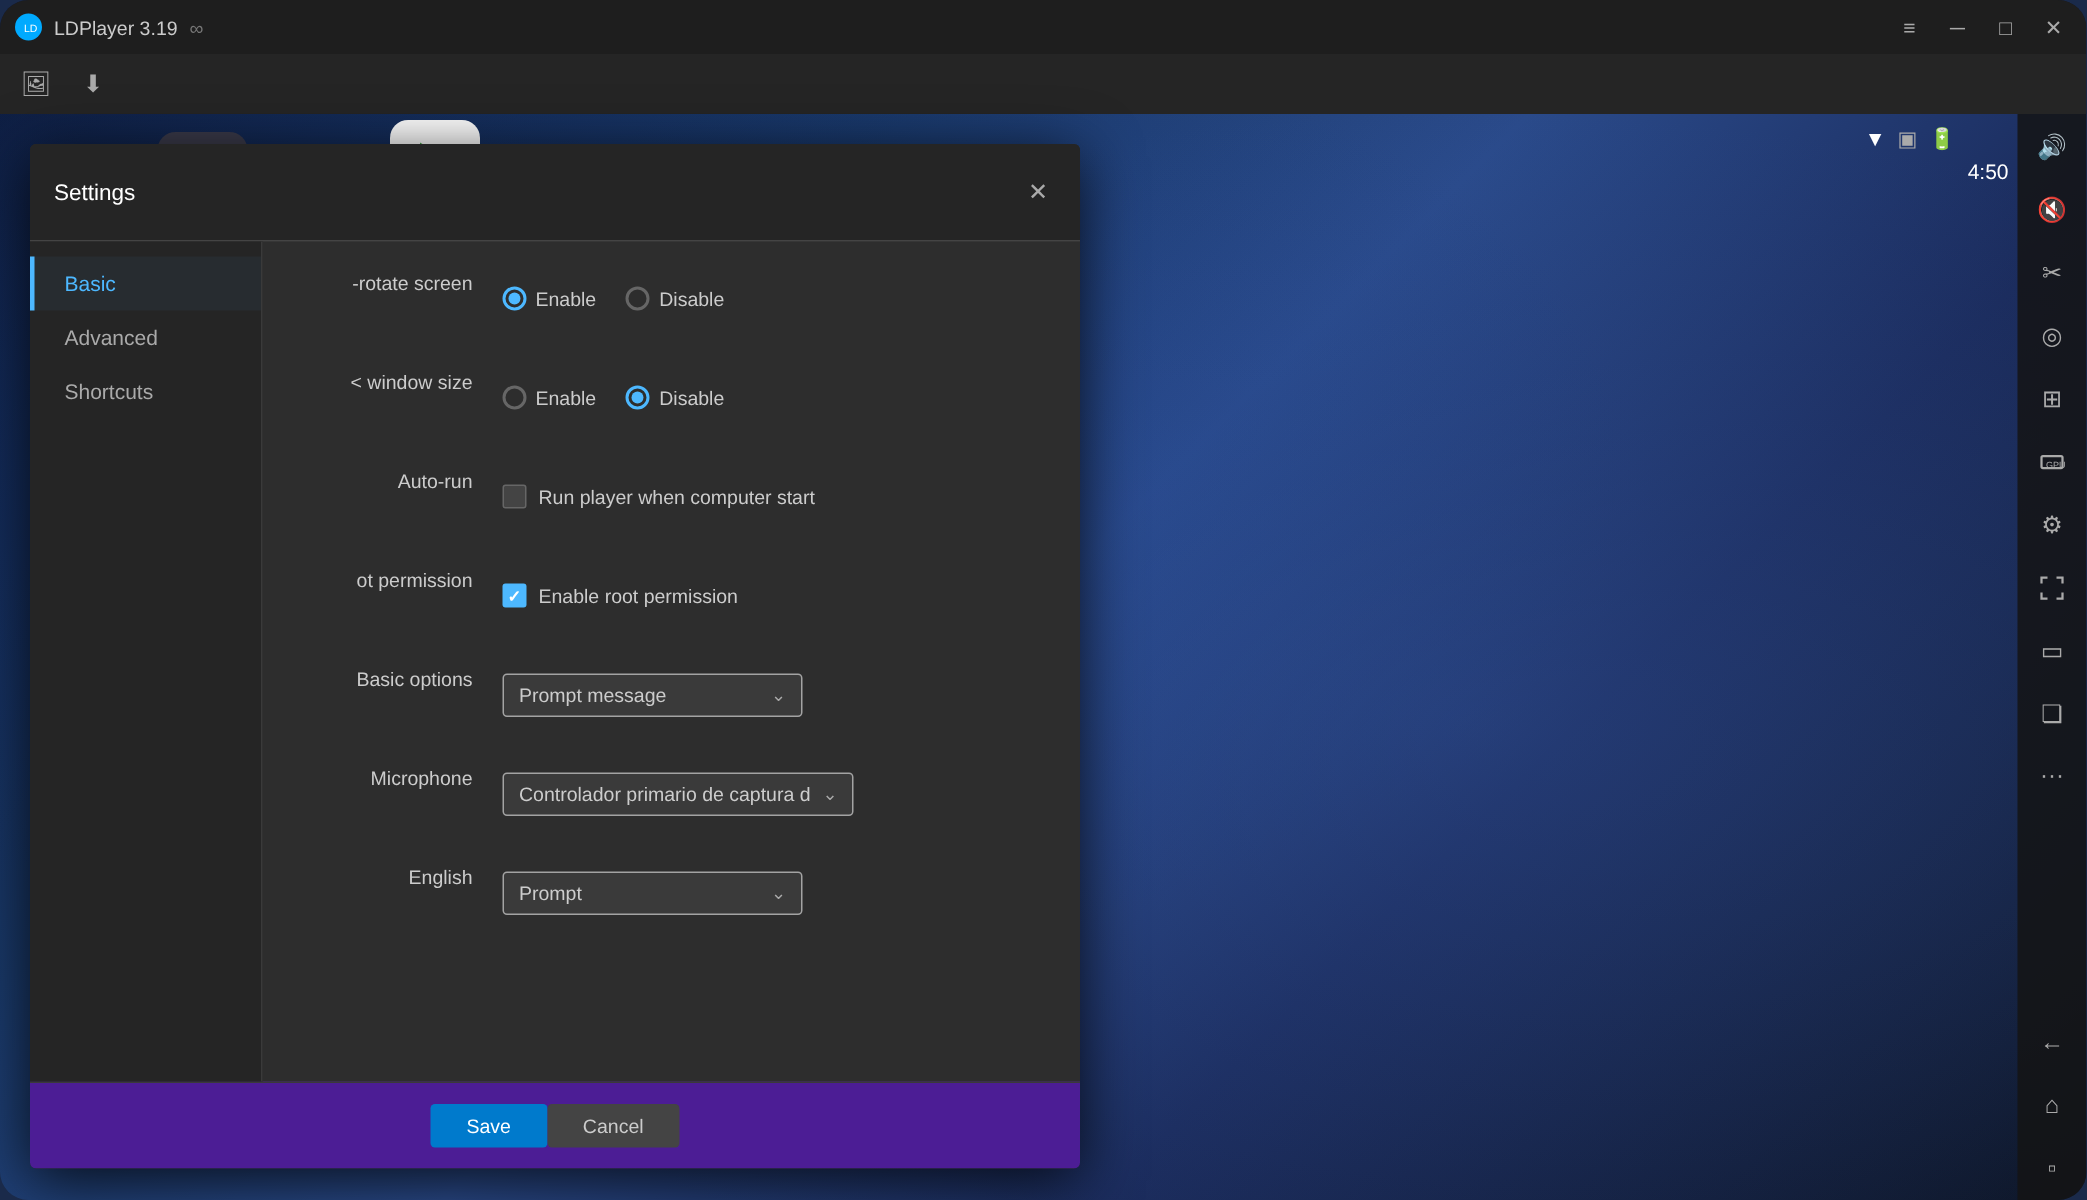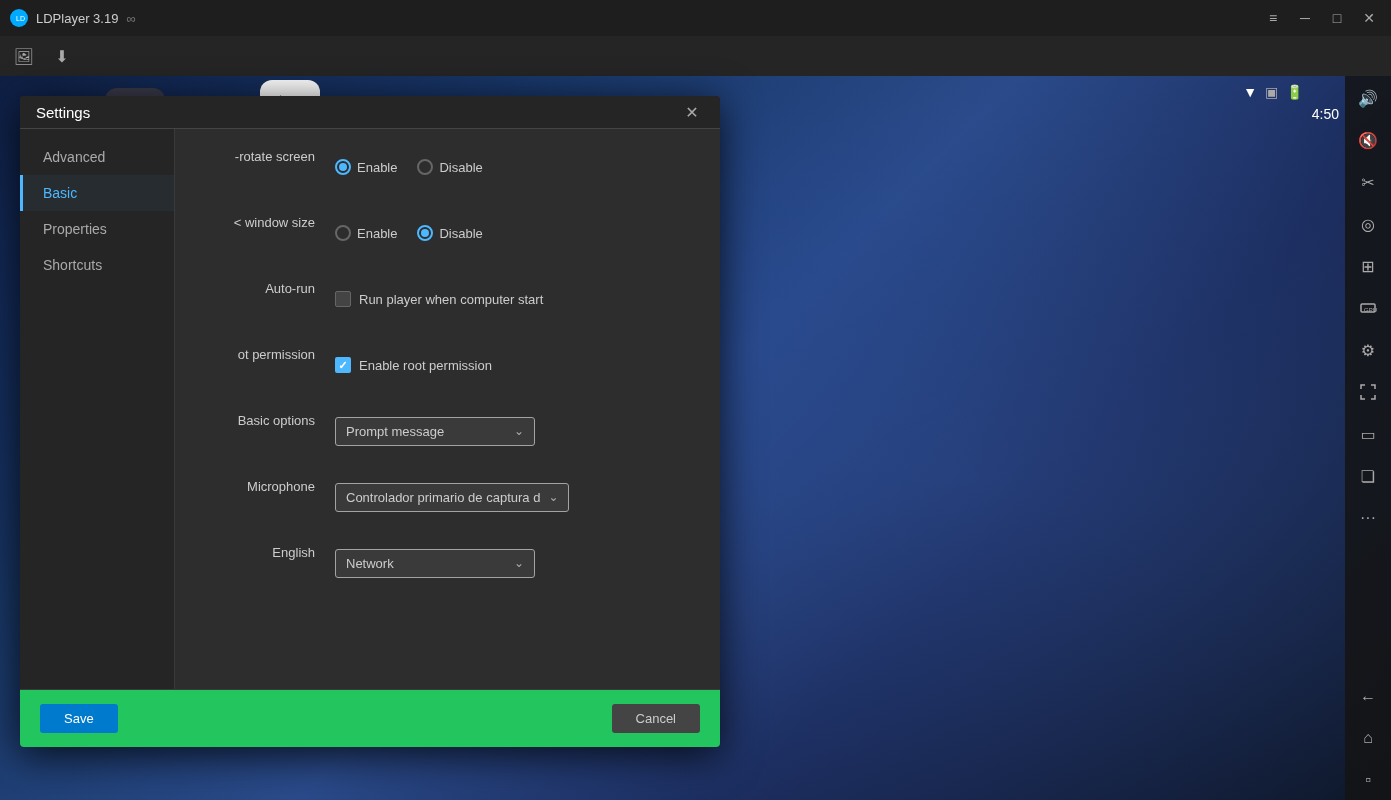--- a/index.html
+++ b/index.html
@@ -12,20 +12,21 @@
       position: relative;
     }
 
     
     .desktop {
       width: 100%;
       height: 100%;
       background: linear-gradient(135deg, #0d1b3e 0%, #1a3a6b 30%, #2a4a8a 50%, #1a2a5a 70%, #0d1525 100%);
       position: relative;
       overflow: hidden;
+      border-radius: 19px;
     }
 
     .desktop::before {
       content: '';
       position: absolute;
       top: 0; left: 0; right: 0; bottom: 0;
       background: radial-gradient(ellipse at 70% 60%, rgba(60,100,180,0.3) 0%, transparent 60%),
                   radial-gradient(ellipse at 30% 40%, rgba(20,50,120,0.4) 0%, transparent 50%);
     }
 
@@ -174,21 +175,21 @@
       width: 700px;
       background: #2d2d2d;
       border-radius: 4px;
       box-shadow: 0 8px 40px rgba(0,0,0,0.8);
       overflow: hidden;
       position: relative;
     }
 
     .settings-header {
       background: #252525;
-      padding: 4px 16px;
+      padding: 20px 16px;
       display: flex;
       align-items: center;
       justify-content: space-between;
       border-bottom: 1px solid #444;
     }
 
     .settings-title {
       color: #ffffff;
       font-size: 15px;
       font-weight: 400;
@@ -358,24 +359,24 @@
     }
 
     .dropdown-arrow {
       color: #aaa;
       font-size: 12px;
       margin-left: 8px;
     }
 
     
     .settings-footer {
-      background: #22c55e;
+      background: #4c1d95;
       padding: 14px 20px;
       display: flex;
-      justify-content: space-between;
+      justify-content: center;
       border-top: 1px solid #3a3a3a;
     }
 
     .btn {
       padding: 7px 24px;
       border-radius: 3px;
       font-size: 13px;
       cursor: pointer;
       border: none;
     }
@@ -550,23 +551,22 @@
     <div class="settings-dialog">
 
       <div class="settings-header">
         <span class="settings-title">Settings</span>
         <div class="close-btn">✕</div>
       </div>
 
       <div class="settings-body">
 
         <div class="settings-nav">
+          <div class="nav-item active">Basic</div>
           <div class="nav-item">Advanced</div>
-          <div class="nav-item active">Basic</div>
-          <div class="nav-item">Properties</div>
           <div class="nav-item">Shortcuts</div>
         </div>
 
         <div class="settings-content">
 
           <div class="setting-row">
             <div class="setting-label">-rotate screen</div>
             <div class="setting-controls">
               <div class="radio-group">
                 <div class="radio-outer checked">
@@ -636,21 +636,21 @@
                 <span class="dropdown-text">Controlador primario de captura d</span>
                 <span class="dropdown-arrow">⌄</span>
               </div>
             </div>
           </div>
 
           <div class="setting-row">
             <div class="setting-label">English</div>
             <div class="setting-controls">
               <div class="dropdown">
-                <span class="dropdown-text">Network</span>
+                <span class="dropdown-text">Prompt</span>
                 <span class="dropdown-arrow">⌄</span>
               </div>
             </div>
           </div>
 
         </div>
       </div>
 
       <div class="settings-footer">
         <button class="btn btn-save">Save</button>

